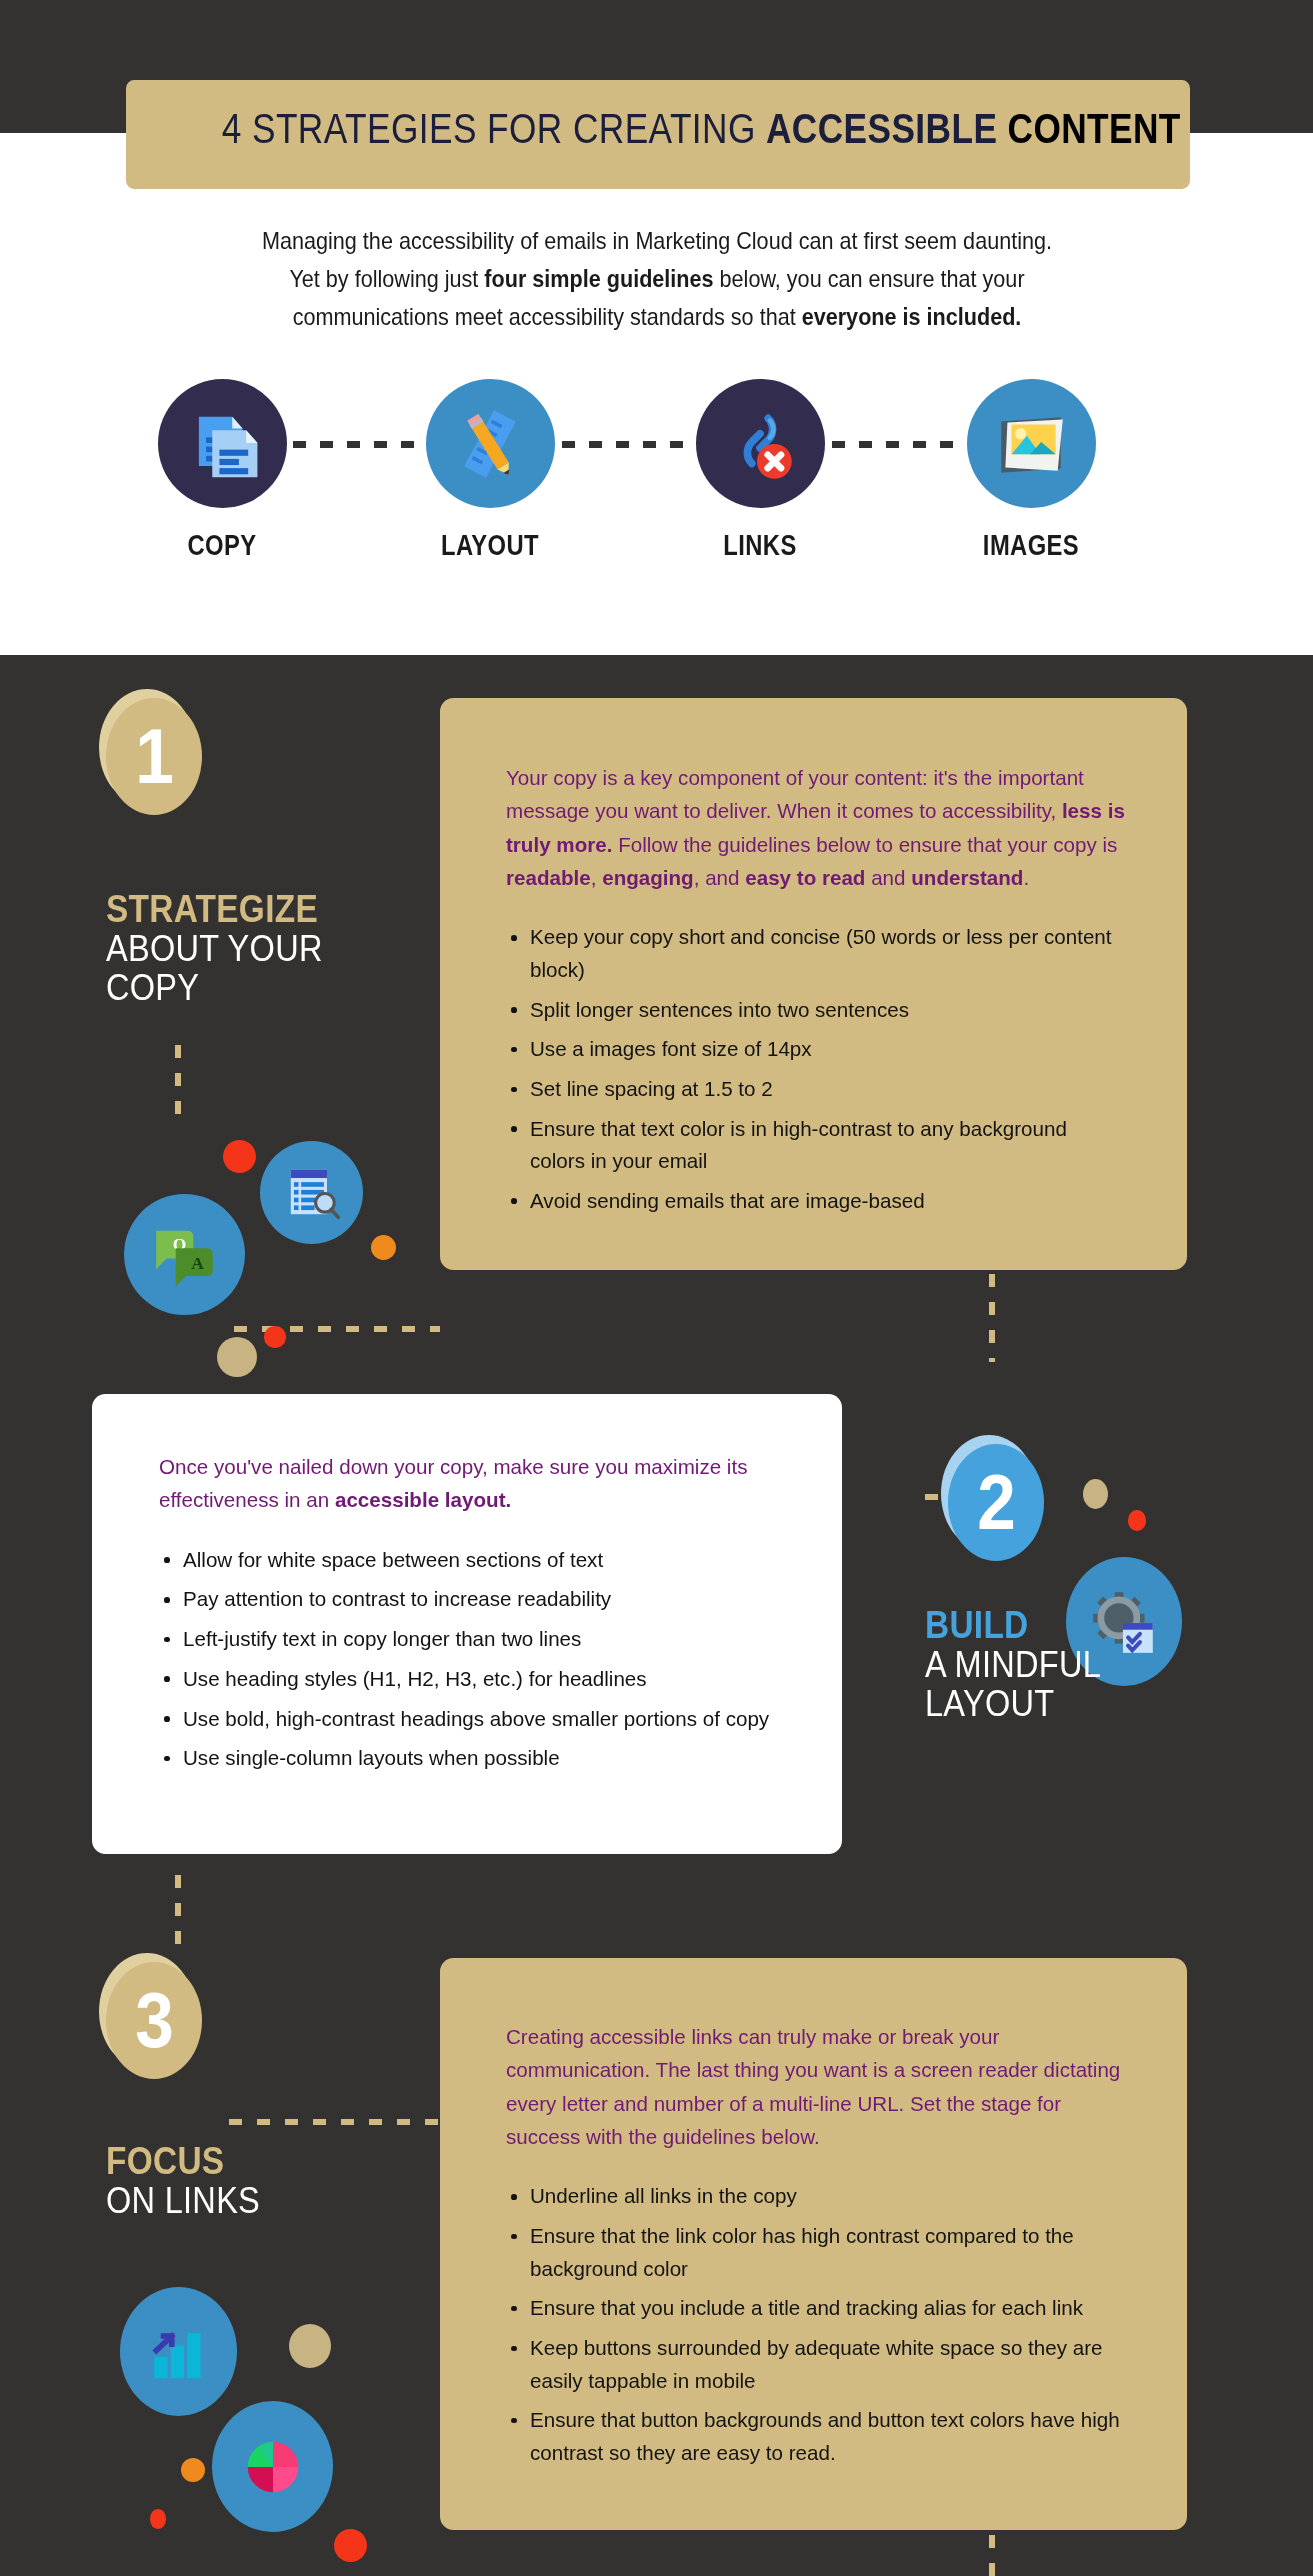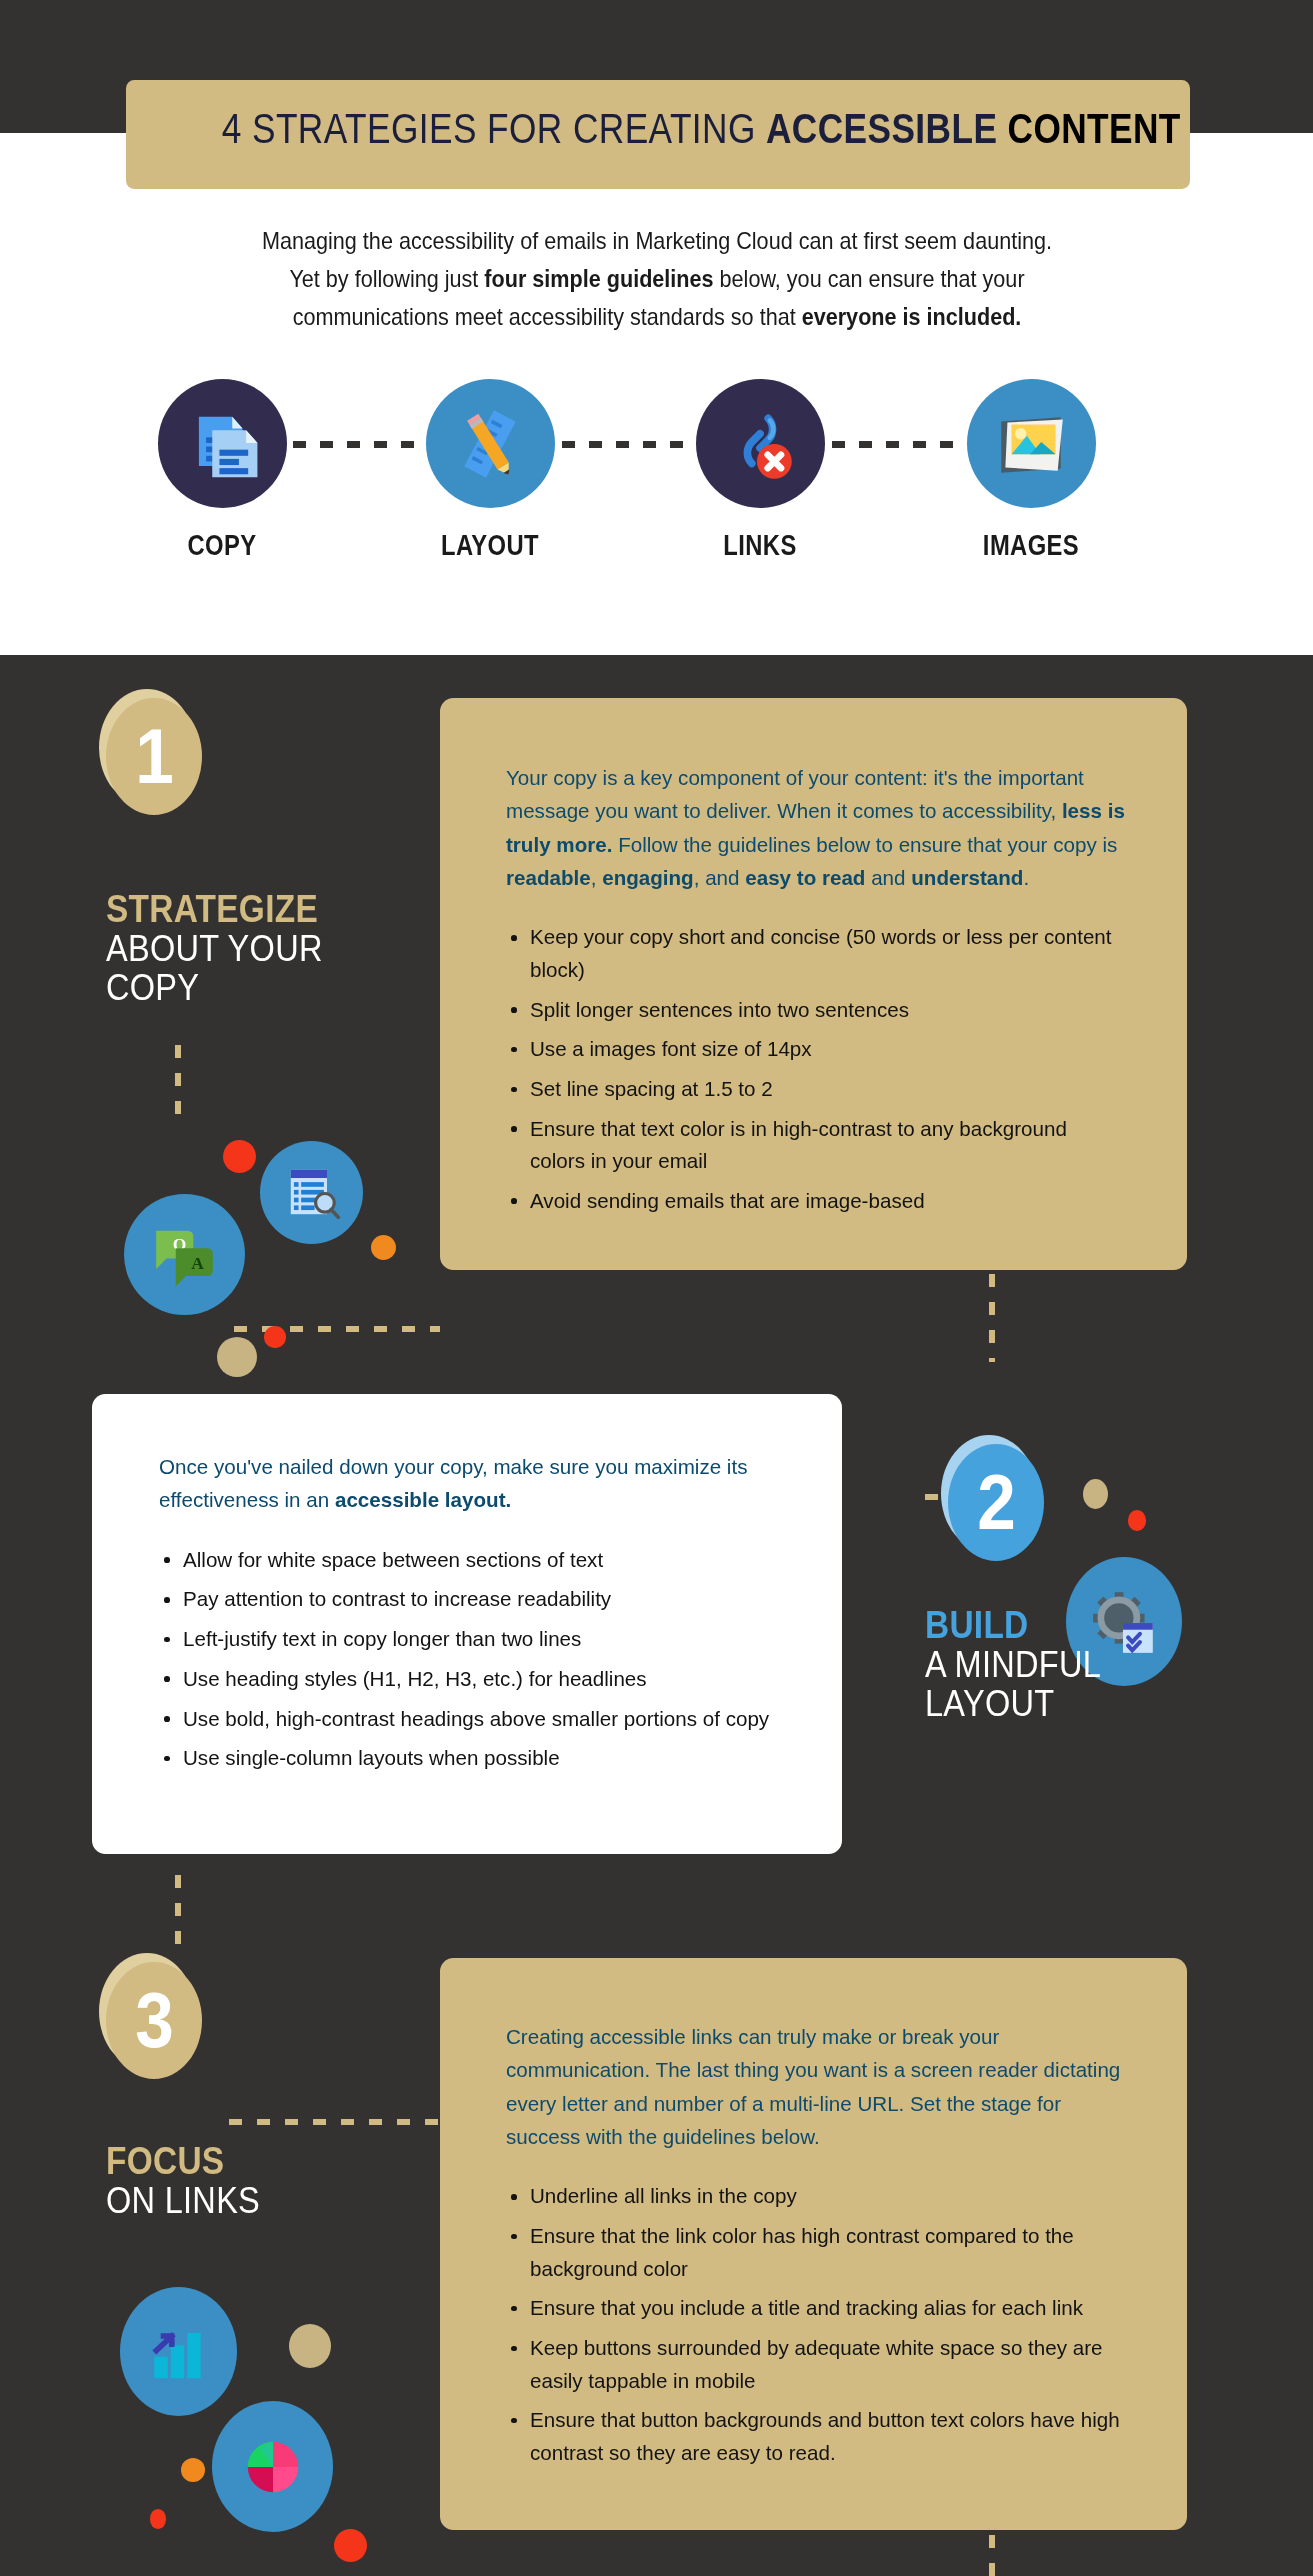--- a/index.html
+++ b/index.html
@@ -128,21 +128,21 @@
   .card {
     position: absolute;
     border-radius: 13.4px;
   }
   .card.tan   { background: #d2bb82; }
   .card.white { background: #ffffff; }
 
   .card-body {
     font-size: 20.6px;
     line-height: 1.62;
-    color: #0c4a6e;
+    color: #701a75;
   }
   .card-body b { font-weight: 700; }
 
   .card-list {
     margin-top: 27px;
     list-style: none;
   }
   .card-list li {
     position: relative;
     padding-left: 24px;

